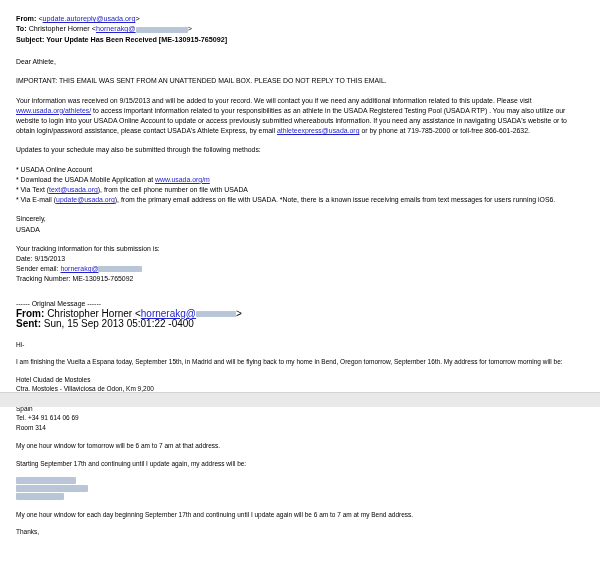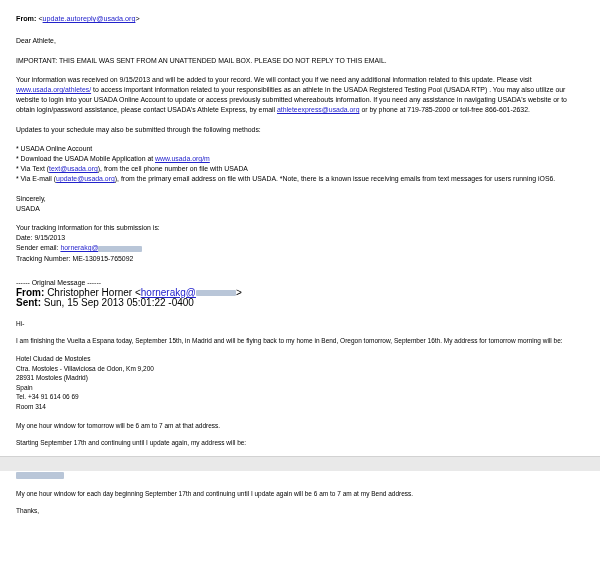--- a/index.html
+++ b/index.html
@@ -10,21 +10,21 @@
   body {
     width: 600px;
     height: 561px;
     font-family: "Liberation Sans", sans-serif;
     color: #000000;
     overflow: hidden;
   }
   .page {
     position: relative;
     width: 600px;
-    height: 471px;
+    height: 407px;
     box-sizing: border-box;
     padding: 14px 16px 0 16px;
     background: #ffffff;
   }
   .hdr {
     font-size: 7.2px;
     line-height: 10.4px;
   }
   .hdr .row {
     white-space: nowrap;
@@ -104,20 +104,28 @@
 </head>
 <body>
 
 <div class="page">
 
   <div class="hdr">
     <div class="row">
       <span class="lbl">From:</span>
       <span>&lt;</span><span class="link">update.autoreply@usada.org</span><span>&gt;</span>
     </div>
+    <div class="row">
+      <span class="lbl">To:</span>
+      <span>Christopher Horner &lt;</span><span class="link">hornerakg@</span><span class="redact r1"></span><span>&gt;</span>
+    </div>
+    <div class="row">
+      <span class="lbl">Subject:</span>
+      <span class="lbl">Your Update Has Been Received [ME-130915-765092]</span>
+    </div>
   </div>
 
   <div class="body">
     <p class="p">Dear Athlete,</p>
     <p class="p">IMPORTANT: THIS EMAIL WAS SENT FROM AN UNATTENDED MAIL BOX. PLEASE DO NOT REPLY TO THIS EMAIL.</p>
     <p class="p"><span>Your information was received on 9/15/2013 and will be added to your record. We will contact you if we need any additional information related to this update. Please visit </span><span class="link">www.usada.org/athletes/</span><span> to access important information related to your responsibilities as an athlete in the USADA Registered Testing Pool (USADA RTP) . You may also utilize our website to login into your USADA Online Account to update or access previously submitted whereabouts information. If you need any assistance in navigating USADA's website or to obtain login/password assistance, please contact USADA's Athlete Express, by email </span><span class="link">athleteexpress@usada.org</span><span> or by phone at 719-785-2000 or toll-free 866-601-2632.</span></p>
 
     <p class="p">Updates to your schedule may also be submitted through the following methods:</p>
 
     <div class="list">

